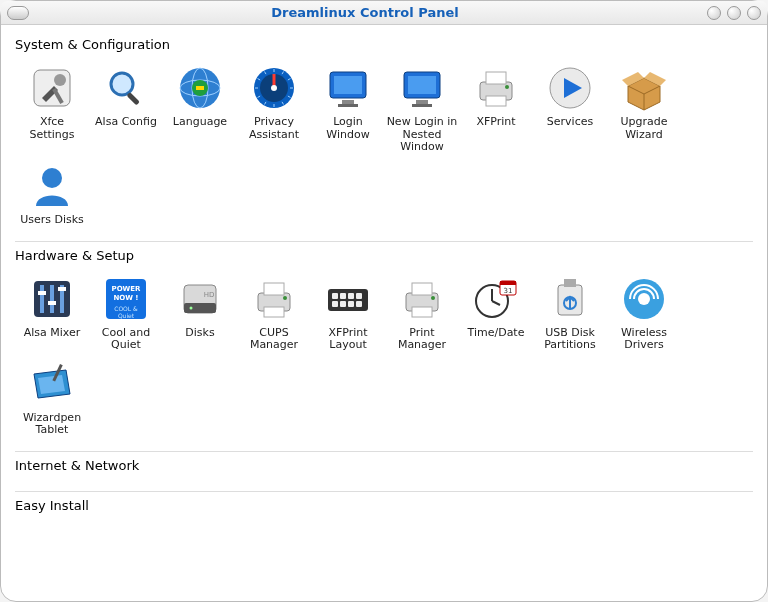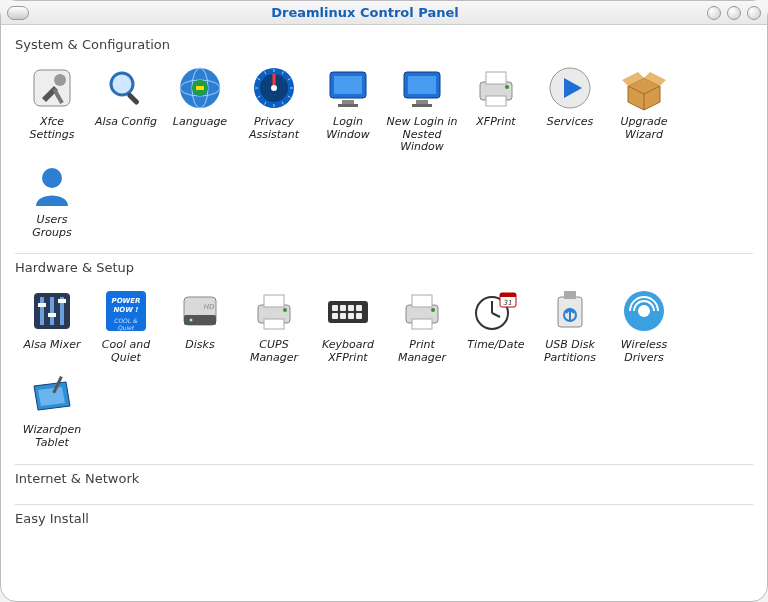--- a/index.html
+++ b/index.html
@@ -50,42 +50,41 @@
     margin-left: 6px;
     cursor: pointer;
   }
   .content {
     flex: 1;
     overflow-y: auto;
     padding: 6px 14px 14px 14px;
   }
   .section-title {
     font-size: 13px;
-    color: #404040;
+    color: #000000;
     padding: 6px 0 8px 0;
   }
   .divider {
     border: none;
     border-top: 1px solid #ddd;
     margin: 10px 0 0 0;
   }
   .grid {
     display: flex;
     flex-wrap: wrap;
     gap: 0;
   }
   .item {
     width: 74px;
     display: flex;
     flex-direction: column;
     align-items: center;
     padding: 4px 0;
     cursor: pointer;
     text-align: center;
-    font-style: italic;
   }
   .item .icon {
     width: 48px; height: 48px;
     display: flex; align-items: center; justify-content: flex-start;
     margin-bottom: 4px;
   }
   .item .label {
     font-size: 11px;
     color: #222;
     line-height: 1.15;
@@ -221,21 +220,21 @@
           </div>
           <div class="label">Upgrade Wizard</div>
         </div>
         <div class="item">
           <div class="icon">
             <svg width="48" height="48" viewBox="0 0 48 48">
               <circle cx="24" cy="16" r="10" fill="#2e7fd1"></circle>
               <path d="M8 44 C8 30 40 30 40 44 Z" fill="#2e7fd1"></path>
             </svg>
           </div>
-          <div class="label">Users Groups</div>
+          <div class="label">Users Disks</div>
         </div>
       </div>
     <hr class="divider">
 
     <div class="section-title">Hardware &amp; Setup</div>
     <div class="grid" id="grid-hardware">
         <div class="item">
           <div class="icon">
             <svg width="48" height="48" viewBox="0 0 48 48">
               <rect x="6" y="6" width="36" height="36" rx="4" fill="#2a3a55"></rect>
@@ -292,21 +291,21 @@
                 <rect x="8" y="26" width="6" height="6" rx="1"></rect>
                 <rect x="16" y="18" width="6" height="6" rx="1"></rect>
                 <rect x="16" y="26" width="6" height="6" rx="1"></rect>
                 <rect x="24" y="18" width="6" height="6" rx="1"></rect>
                 <rect x="24" y="26" width="6" height="6" rx="1"></rect>
                 <rect x="32" y="18" width="6" height="6" rx="1"></rect>
                 <rect x="32" y="26" width="6" height="6" rx="1"></rect>
               </g>
             </svg>
           </div>
-          <div class="label">Keyboard XFPrint</div>
+          <div class="label">XFPrint Layout</div>
         </div>
         <div class="item">
           <div class="icon">
             <svg width="48" height="48" viewBox="0 0 48 48">
               <rect x="8" y="18" width="32" height="18" rx="3" fill="#d9d9d9" stroke="#888"></rect>
               <rect x="14" y="8" width="20" height="12" fill="#fff" stroke="#aaa"></rect>
               <rect x="14" y="32" width="20" height="10" fill="#fff" stroke="#aaa"></rect>
               <circle cx="35" cy="23" r="2" fill="#3a8f3a"></circle>
             </svg>
           </div>

